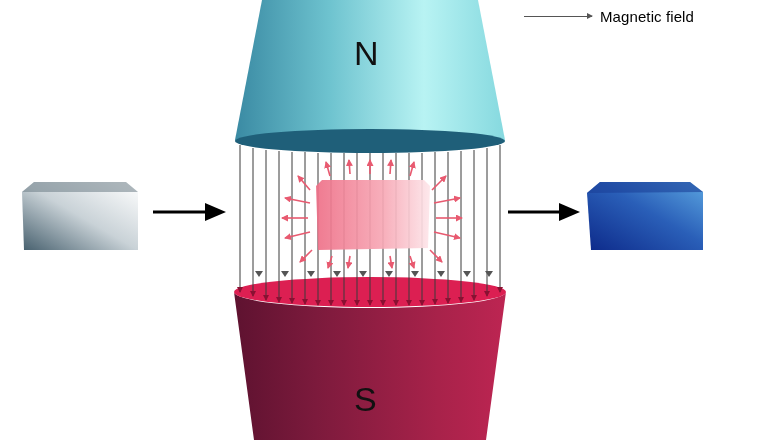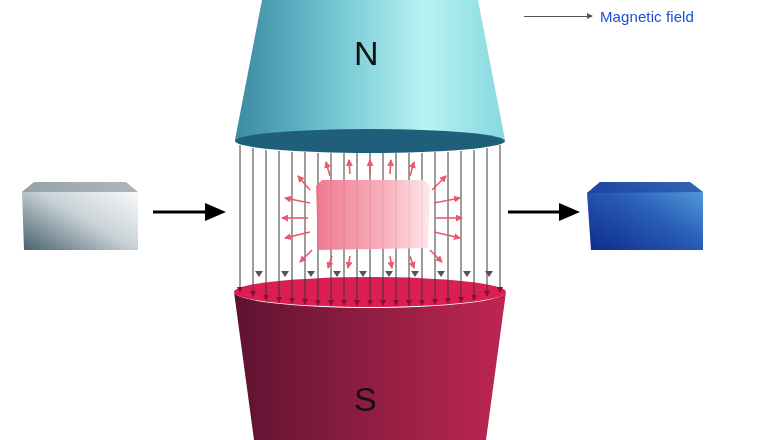--- a/index.html
+++ b/index.html
@@ -1,21 +1,21 @@
 <!DOCTYPE html>
 <html><head>
 <meta charset="utf-8">
 <style>
   html, body { margin:0; padding:0; background:#ffffff; }
   body { width:780px; height:440px; overflow:hidden; position:relative; font-family:"Liberation Sans", sans-serif; }
   #stage { position:absolute; left:0; top:0; width:780px; height:440px; }
   .legend { position:absolute; left:524px; top:4px; height:24px; display:flex; align-items:center; gap:8px; }
   .legend-line { width:68px; height:1px; background:#555; position:relative; }
   .legend-line::after { content:""; position:absolute; right:-1px; top:-3px; border-left:6px solid #555; border-top:3.5px solid transparent; border-bottom:3.5px solid transparent; }
-  .legend-label { font-size:15px; color:#1d4ed8; letter-spacing:0.1px; }
+  .legend-label { font-size:15px; color:#000000; letter-spacing:0.1px; }
   .pole-label { position:absolute; font-size:34px; color:#111; font-family:"Liberation Sans", sans-serif; }
   .pole-n { left:354px; top:34px; }
   .pole-s { left:354px; top:380px; }
 </style>
 </head>
 <body>
 
 <div id="stage">
   <svg width="780" height="440" viewBox="0 0 780 440" xmlns="http://www.w3.org/2000/svg">
     <defs>

